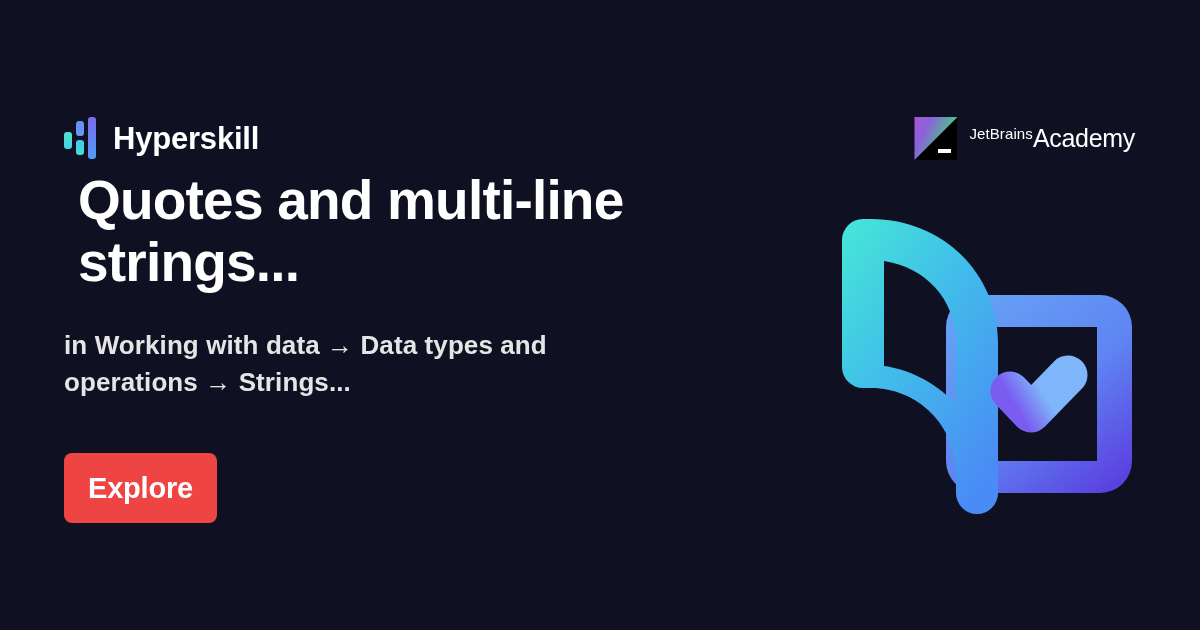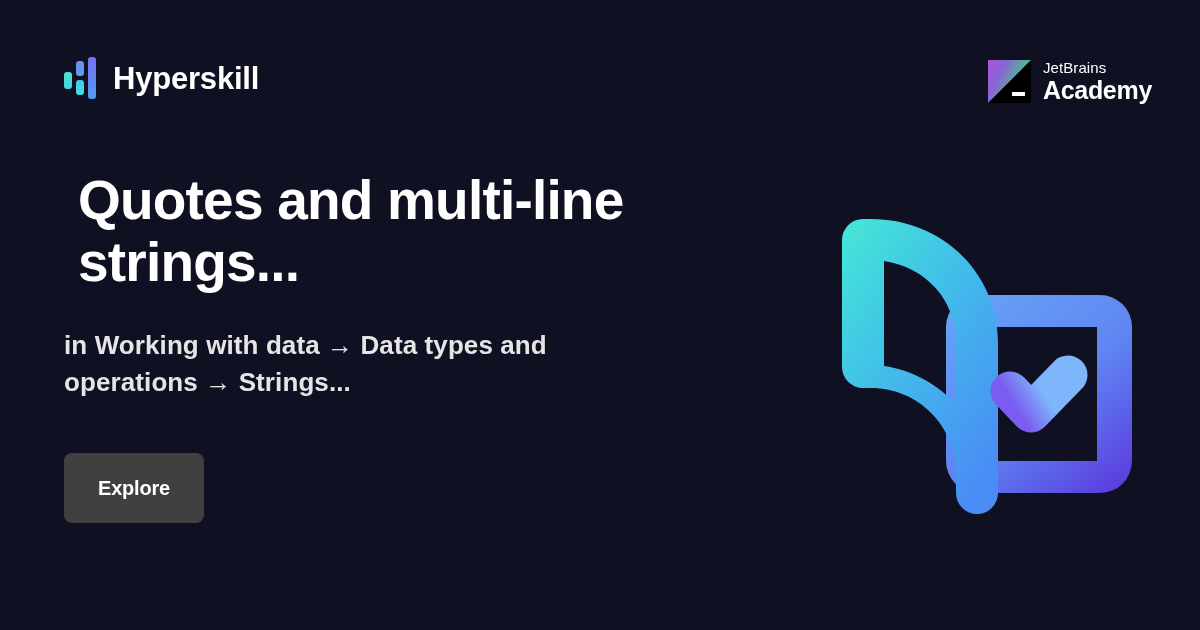--- a/index.html
+++ b/index.html
@@ -23,23 +23,23 @@
     background: #0f1122;
   }
 
   
   .header {
     position: absolute;
     top: 0; left: 0;
     width: 1200px;
     height: 160px;
     display: flex;
-    align-items: flex-start;
+    align-items: flex-end;
     justify-content: space-between;
-    padding: 56px 48px 0 64px;
+    padding: 56px 65px 0 64px;
   }
 
   
   .brand {
     display: flex;
     align-items: center;
     gap: 17px;
   }
 
   .hs-mark {
@@ -134,33 +134,33 @@
     position: absolute;
     right: 6px;
     bottom: 7px;
     width: 13px;
     height: 4px;
     background: #ffffff;
   }
 
   .jb-text {
     display: flex;
-    flex-direction: column;
+    flex-direction: row;
     line-height: 1;
   }
   .jb-text-top {
     font-size: 15px;
     font-weight: 400;
     color: #ffffff;
     letter-spacing: 0.1px;
     margin-bottom: 3px;
   }
   .jb-text-bottom {
     font-size: 25px;
-    font-weight: 700;
+    font-weight: 400;
     color: #ffffff;
     letter-spacing: -0.3px;
   }
 
   
   .content {
     position: absolute;
     left: 64px;
     top: 170px;
     width: 640px;
@@ -189,24 +189,24 @@
   .explore-btn {
     display: inline-flex;
     align-items: center;
     justify-content: center;
     margin-top: 52px;
     padding: 4px 24px;
     height: 70px;
     min-width: 140px;
     border: none;
     border-radius: 8px;
-    background: #404040;
+    background: #ef4444;
     color: #ffffff;
     font-family: "Liberation Sans", sans-serif;
-    font-size: 20px;
+    font-size: 29px;
     font-weight: 700;
     letter-spacing: -0.2px;
     cursor: pointer;
   }
 
   
   .illustration {
     position: absolute;
     left: 840px;
     top: 195px;

